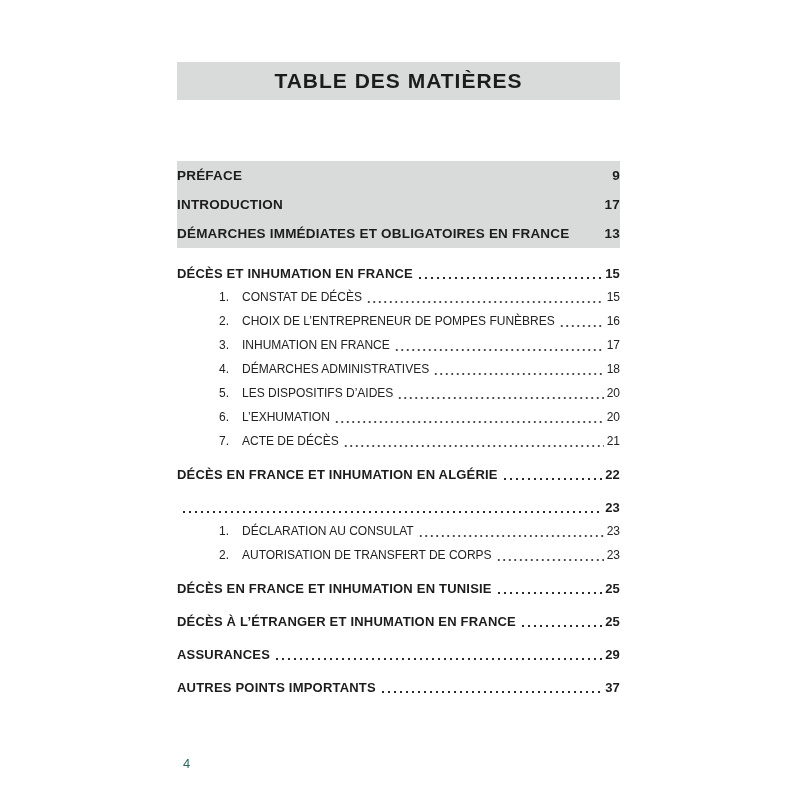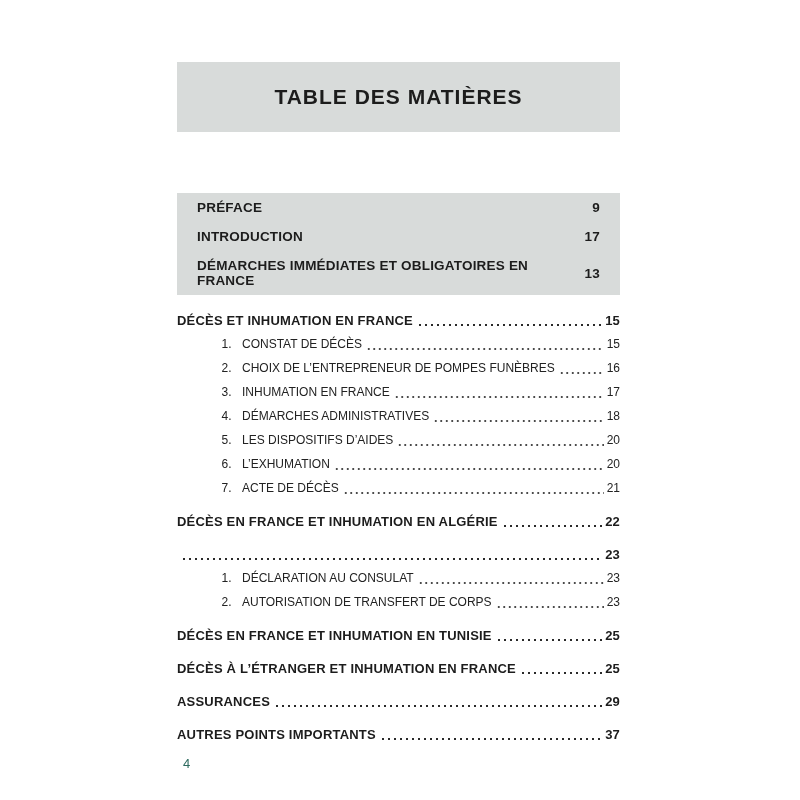--- a/index.html
+++ b/index.html
@@ -25,35 +25,35 @@
     left: 177px; top: 0;
     width: 443px;
   }
   .title-bar {
     margin-top: 62px;
     background: var(--bar-background);
     text-align: center;
     font-weight: bold;
     font-size: 21px;
     letter-spacing: 1px;
-    padding: 23px 0;
+    padding: 7px 0;
   }
   .section-bar {
     display: flex;
     justify-content: space-between;
     align-items: center;
     background: var(--bar-background);
     font-weight: bold;
     font-size: 13.5px;
-    padding: 7px 20px;
+    padding: 7px 0;
     letter-spacing: 0.2px;
   }
   .section-bar.first { margin-top: 61px; }
   .section-bar + .section-bar { }
-  .toc { margin-top: 17px; text-align: center; }
+  .toc { margin-top: 17px; }
   .toc-row {
     display: flex;
     align-items: flex-end;
     line-height: 15px;
   }
   .toc-row.main {
     margin-top: 18px;
     font-weight: bold;
     font-size: 13px;
     letter-spacing: 0.2px;

